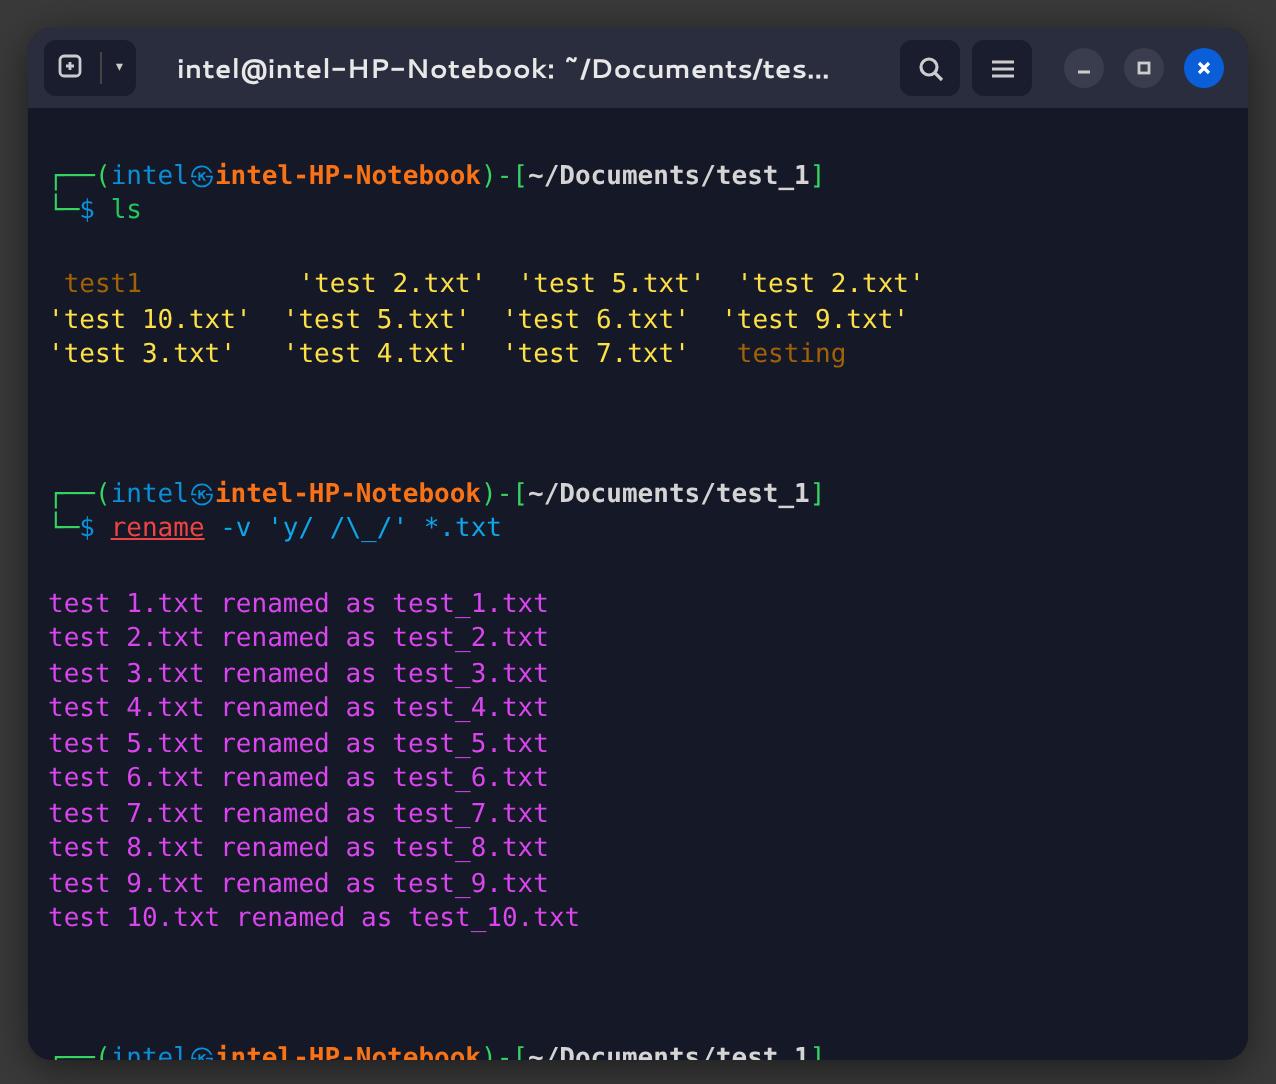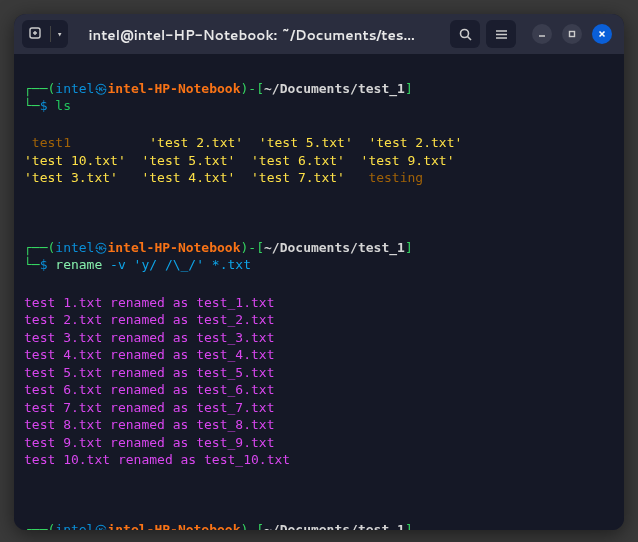--- a/index.html
+++ b/index.html
@@ -95,21 +95,21 @@
     white-space: pre;
   }
   .prompt-block { margin-bottom: 2px; }
   .br1, .br2 { color: #35d461; }
   .user { color: #0a8fd8; }
   .host { color: #f97316; font-weight: bold; margin-top: 40px; }
   .skull { color: #0a8fd8; }
   .path { color: #d4d4d4; font-weight: bold; }
   .dollar { color: #0a8fd8; }
   .cmd { color: #22c55e; }
-  .cmd-green { color: #86efac; }
+  .cmd-green { color: #ef4444; text-decoration: underline; }
   .cmd-args { color: #0ea5e9; }
   .ls-dir { color: #a16207; font-weight: normal; }
   .ls-file { color: #fde047; }
   .output { color: #d946ef; }
   .blank { height: 17px; }
   svg { display: block; }
 </style>
 </head>
 <body>
 

